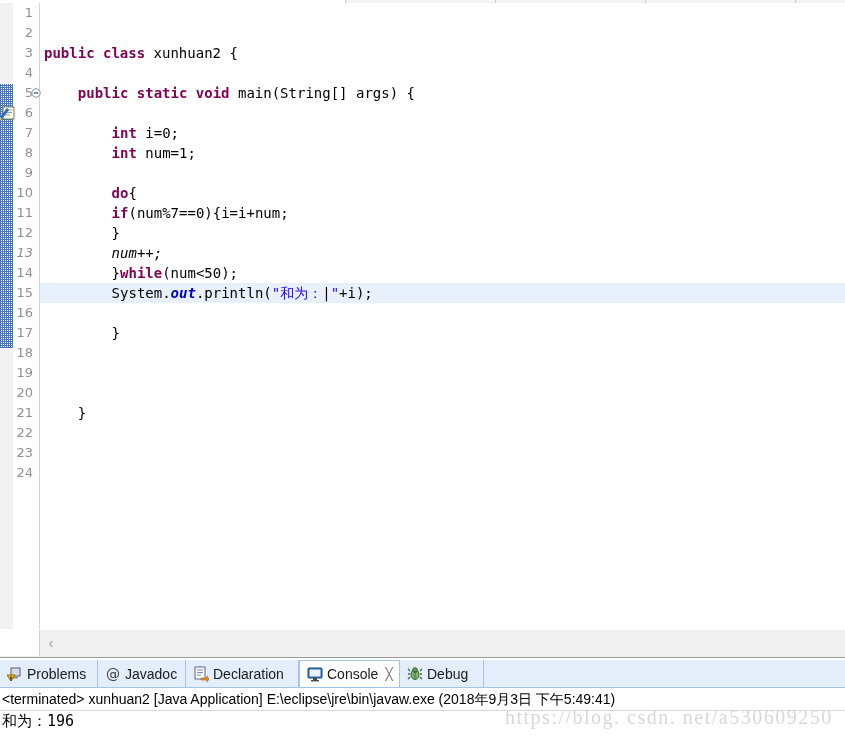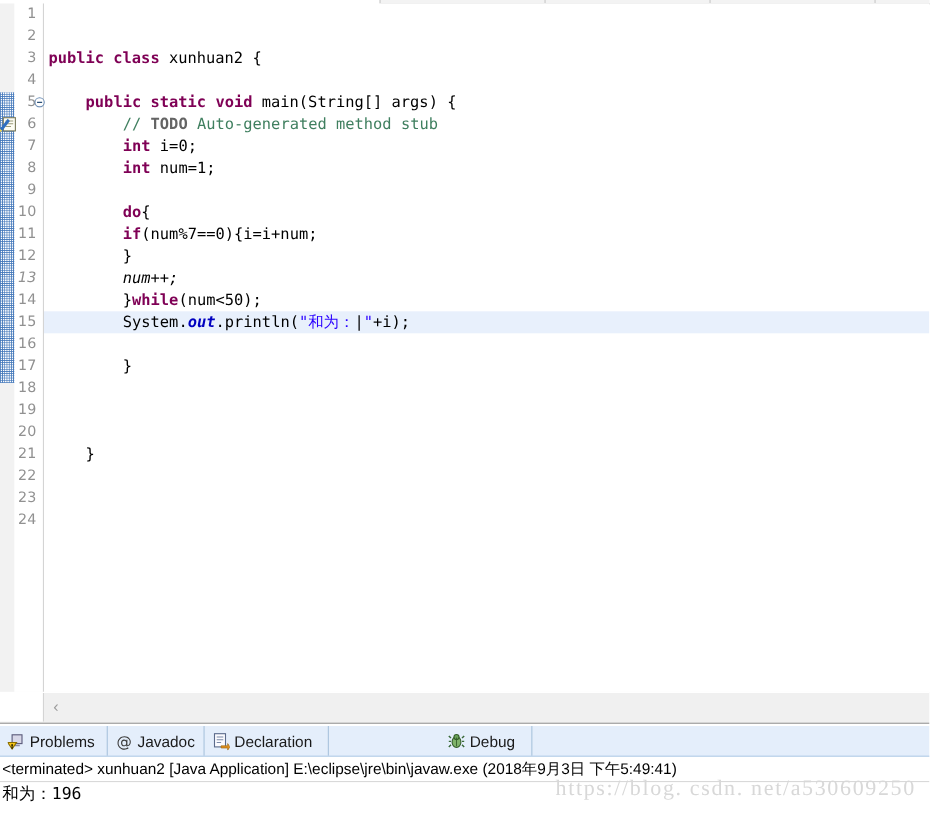--- a/index.html
+++ b/index.html
@@ -258,21 +258,21 @@
       <div class="cline" style="top: 60px; position: absolute; left: 0px; width: 845px;"><span class="lno">4</span><span class="ctext" style="left: 44px;"></span></div>
       <div class="cline" style="top: 80px; position: absolute; left: 0px; width: 845px;"><span class="lno">5</span><span class="fold"><svg width="10" height="10" viewBox="0 0 10 10">
             <circle cx="5" cy="5" r="4.2" fill="#ffffff" stroke="#6f8fb5"></circle>
             <path d="M2.7 5h4.6" stroke="#2b4f77" stroke-width="1.2"></path>
           </svg></span><span class="ctext" style="left: 77.8px;"><span class="kw">public static void </span><span>main(String[] args) {</span></span></div>
       <div class="cline" style="top: 100px; position: absolute; left: 0px; width: 845px;"><span class="lno">6</span><span class="todo-marker"><svg width="16" height="16" viewBox="0 0 16 16">
             <rect x="3" y="2" width="11" height="12" fill="#fdfdf4" stroke="#7a7a5a"></rect>
             <path d="M5 5h7M5 7.5h7M5 10h5" stroke="#9a9a7a" stroke-width="1"></path>
             <path d="M0 12 L7 3 L9 5 L2 14 Z" fill="#2f6fc0"></path>
             <path d="M0 12 L2 14 L0 15 Z" fill="#f2d24a"></path>
-          </svg></span><span class="ctext" style="left: 111.6px;"><span class="cmt">// </span><span class="todo">TODO</span><span class="cmt"> Auto-generated method stub</span></span></div>
+          </svg></span></div>
       <div class="cline" style="top: 120px; position: absolute; left: 0px; width: 845px;"><span class="lno">7</span><span class="ctext" style="left: 111.6px;"><span class="kw">int </span><span>i=0;</span></span></div>
       <div class="cline" style="top: 140px; position: absolute; left: 0px; width: 845px;"><span class="lno">8</span><span class="ctext" style="left: 111.6px;"><span class="kw">int </span><span>num=1;</span></span></div>
       <div class="cline" style="top: 160px; position: absolute; left: 0px; width: 845px;"><span class="lno">9</span><span class="ctext" style="left: 44px;"></span></div>
       <div class="cline" style="top: 180px; position: absolute; left: 0px; width: 845px;"><span class="lno">10</span><span class="ctext" style="left: 111.6px;"><span class="kw">do</span><span>{</span></span></div>
       <div class="cline" style="top: 200px; position: absolute; left: 0px; width: 845px;"><span class="lno">11</span><span class="ctext" style="left: 111.6px;"><span class="kw">if</span><span>(num%7==0){i=i+num;</span></span></div>
       <div class="cline" style="top: 220px; position: absolute; left: 0px; width: 845px;"><span class="lno">12</span><span class="ctext" style="left: 111.6px;"><span>}</span></span></div>
       <div class="cline" style="top: 240px; position: absolute; left: 0px; width: 845px; font-style: italic;"><span class="lno">13</span><span class="ctext" style="left: 111.6px;"><span>num++;</span></span></div>
       <div class="cline" style="top: 260px; position: absolute; left: 0px; width: 845px;"><span class="lno">14</span><span class="ctext" style="left: 111.6px;"><span>}</span><span class="kw">while</span><span>(num&lt;50);</span></span></div>
       <div class="cline highlight" style="top: 280px; position: absolute; left: 0px; width: 845px;"><span class="lno">15</span><span class="ctext" style="left: 111.6px;"><span>System.</span><span class="fld">out</span><span>.println(</span><span class="str">"和为：</span><span class="cur">|</span><span class="str">"</span><span>+i);</span></span></div>
       <div class="cline" style="top: 300px; position: absolute; left: 0px; width: 845px; padding-left: 11px;"><span class="lno">16</span><span class="ctext" style="left: 44px;"></span></div>
@@ -316,20 +316,32 @@
     <div class="vtab" style="left: 186px; width: 113px;">
       <span class="ti">
         <svg width="16" height="16" viewBox="0 0 16 16">
           <rect x="2" y="1" width="10" height="12" fill="#fbfbff" stroke="#5a6a8a"></rect>
           <path d="M4 4h6M4 6.5h6M4 9h4" stroke="#7b8aa8" stroke-width="1"></path>
           <path d="M8 12 L14 12 L14 10 L16 13 L14 16 L14 14 L8 14 Z" fill="#e09020" stroke="#a06a10" stroke-width=".6"></path>
         </svg>
       </span>
       <span>Declaration</span>
     </div>
+    <div class="vtab active" style="left: 299px; width: 101px;">
+      <span class="ti">
+        <svg width="16" height="16" viewBox="0 0 16 16">
+          <rect x="1" y="2" width="14" height="10" rx="1" fill="#2f6fb5" stroke="#1d4a80"></rect>
+          <rect x="2.5" y="3.5" width="11" height="7" fill="#e8f2ff"></rect>
+          <rect x="6" y="12" width="4" height="2" fill="#4a4a4a"></rect>
+          <rect x="4" y="14" width="8" height="1.4" fill="#4a4a4a"></rect>
+        </svg>
+      </span>
+      <span>Console</span>
+      <span class="close-x">╳</span>
+    </div>
     <div class="vtab" style="left: 400px; width: 84px;">
       <span class="ti">
         <svg width="16" height="16" viewBox="0 0 16 16">
           <path d="M3 5 L1 3M13 5 L15 3M3 11 L1 13M13 11 L15 13M1 8h2M13 8h2" stroke="#3a6a3a" stroke-width="1.3"></path>
           <ellipse cx="8" cy="8.5" rx="4" ry="5" fill="#7fb36a" stroke="#355e2a"></ellipse>
           <circle cx="8" cy="4" r="2.3" fill="#6aa35a" stroke="#355e2a"></circle>
           <path d="M8 4.5v8" stroke="#355e2a" stroke-width=".8"></path>
         </svg>
       </span>
       <span>Debug</span>

